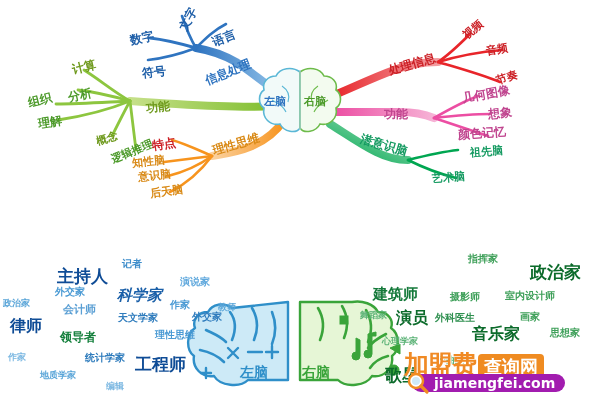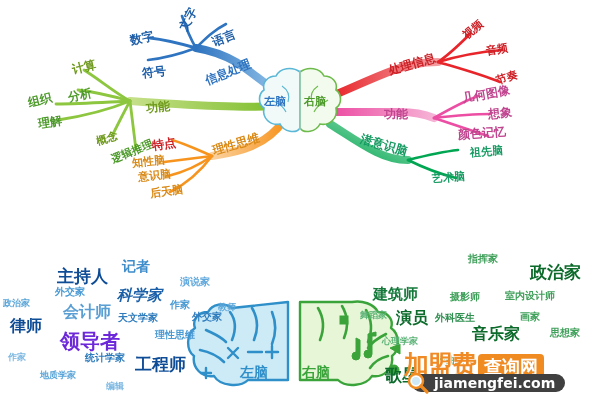--- a/index.html
+++ b/index.html
@@ -26,21 +26,21 @@
   
   .wc{position:absolute;white-space:nowrap;font-weight:bold;line-height:1;}
   
   #watermark{position:absolute;left:404px;top:348px;width:190px;height:48px;}
   .wm-row1{position:absolute;left:0;top:0;display:flex;align-items:flex-end;}
   .wm-jmf{font-size:25px;font-weight:bold;color:#f08a24;letter-spacing:-1px;
           text-shadow:1px 1px 0 #fff;}
   .wm-cxw{font-size:18px;font-weight:bold;color:#ffffff;background:#ef8b21;
           border-radius:4px;padding:1px 6px 2px 6px;margin-left:2px;}
   .wm-row2{position:absolute;left:8px;top:26px;display:flex;align-items:center;
-           background:#404040;border-radius:11px;padding:1px 10px 1px 22px;}
+           background:#a21caf;border-radius:11px;padding:1px 10px 1px 22px;}
   .wm-url{font-size:14px;font-weight:bold;color:#ffffff;letter-spacing:0px;}
   .wm-mag{position:absolute;left:2px;top:23px;width:24px;height:24px;}
 </style>
 </head>
 <body>
 
 <div id="stage">
 
   <svg class="layer" viewBox="0 0 600 400">
     <defs>
@@ -206,30 +206,30 @@
       <path d="M360,340 l0,16 a4,4 0 1,1 -4,-4 l0,-14 z" stroke-width="1"></path>
       <path d="M372,336 l0,18 a4,4 0 1,1 -4,-4 l0,-16 l8,-2 l0,4 z" stroke-width="1"></path>
     </g>
   </svg>
 
   <div class="lbl" style="left:240px;top:365px;font-size:14px;color:#2f8fc9;">左脑</div>
   <div class="lbl" style="left:302px;top:365px;font-size:14px;color:#3aa43a;">右脑</div>
 
   <div id="wc-left">
       <div class="wc" style="left: 57px; top: 268px; font-size: 17px; color: rgb(15, 76, 150);">主持人</div>
-      <div class="wc" style="left: 122px; top: 259px; font-size: 14px; color: rgb(63, 142, 203);">记者</div>
+      <div class="wc" style="left: 122px; top: 259px; font-size: 10px; color: rgb(63, 142, 203);">记者</div>
       <div class="wc" style="left: 180px; top: 277px; font-size: 10px; color: rgb(95, 168, 221);">演说家</div>
       <div class="wc" style="left: 117px; top: 288px; font-size: 15px; color: rgb(26, 95, 168); font-style: italic;">科学家</div>
       <div class="wc" style="left: 55px; top: 287px; font-size: 10px; color: rgb(74, 154, 212);">外交家</div>
       <div class="wc" style="left: 3px; top: 299px; font-size: 9px; color: rgb(90, 165, 216);">政治家</div>
-      <div class="wc" style="left: 63px; top: 304px; font-size: 16px; color: rgb(90, 159, 212);">会计师</div>
+      <div class="wc" style="left: 63px; top: 304px; font-size: 11px; color: rgb(90, 159, 212);">会计师</div>
       <div class="wc" style="left: 170px; top: 300px; font-size: 10px; color: rgb(74, 154, 212);">作家</div>
       <div class="wc" style="left: 110px; top: 313px; font-size: 10px; color: rgb(47, 124, 189); margin-left: 8px;">天文学家</div>
       <div class="wc" style="left: 10px; top: 318px; font-size: 16px; color: rgb(15, 76, 150);">律师</div>
-      <div class="wc" style="left: 60px; top: 331px; font-size: 20px; color: #6d28d9;">领导者</div>
+      <div class="wc" style="left: 60px; top: 331px; font-size: 12px; color: #15803d;">领导者</div>
       <div class="wc" style="left: 192px; top: 312px; font-size: 10px; color: rgb(47, 124, 189);">外交家</div>
       <div class="wc" style="left: 155px; top: 330px; font-size: 10px; color: rgb(74, 154, 212);">理性思维</div>
       <div class="wc" style="left: 8px; top: 353px; font-size: 9px; color: rgb(124, 184, 226);">作家</div>
       <div class="wc" style="left: 85px; top: 353px; font-size: 10px; color: rgb(47, 124, 189);">统计学家</div>
       <div class="wc" style="left: 218px; top: 303px; font-size: 9px; color: rgb(90, 165, 216);">教师</div>
       <div class="wc" style="left: 135px; top: 356px; font-size: 17px; color: rgb(15, 76, 150);">工程师</div>
       <div class="wc" style="left: 40px; top: 371px; font-size: 9px; color: rgb(90, 165, 216);">地质学家</div>
       <div class="wc" style="left: 106px; top: 382px; font-size: 9px; color: rgb(124, 184, 226);">编辑</div>
     </div>
 

